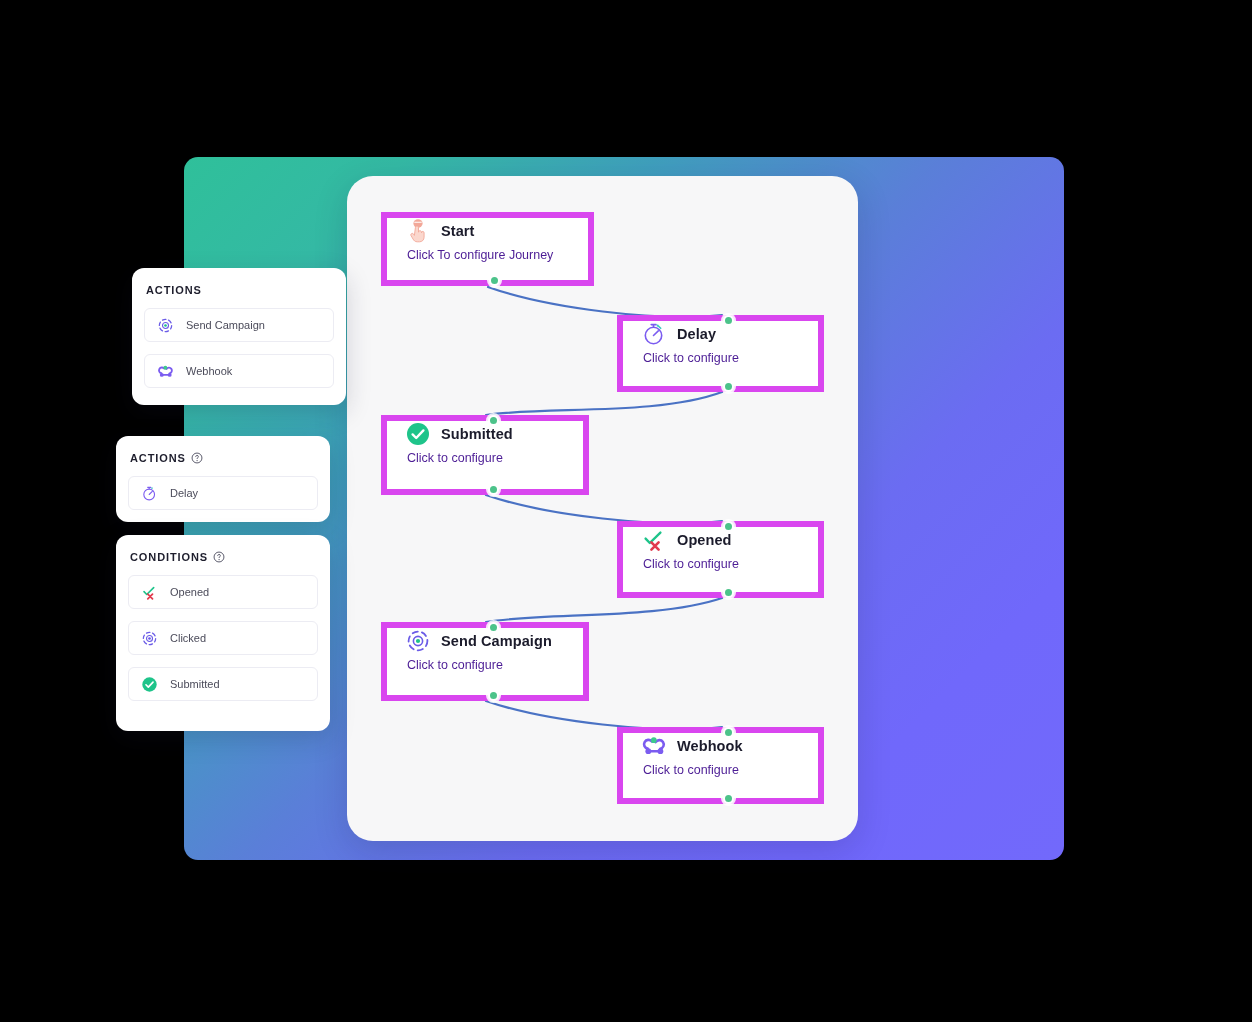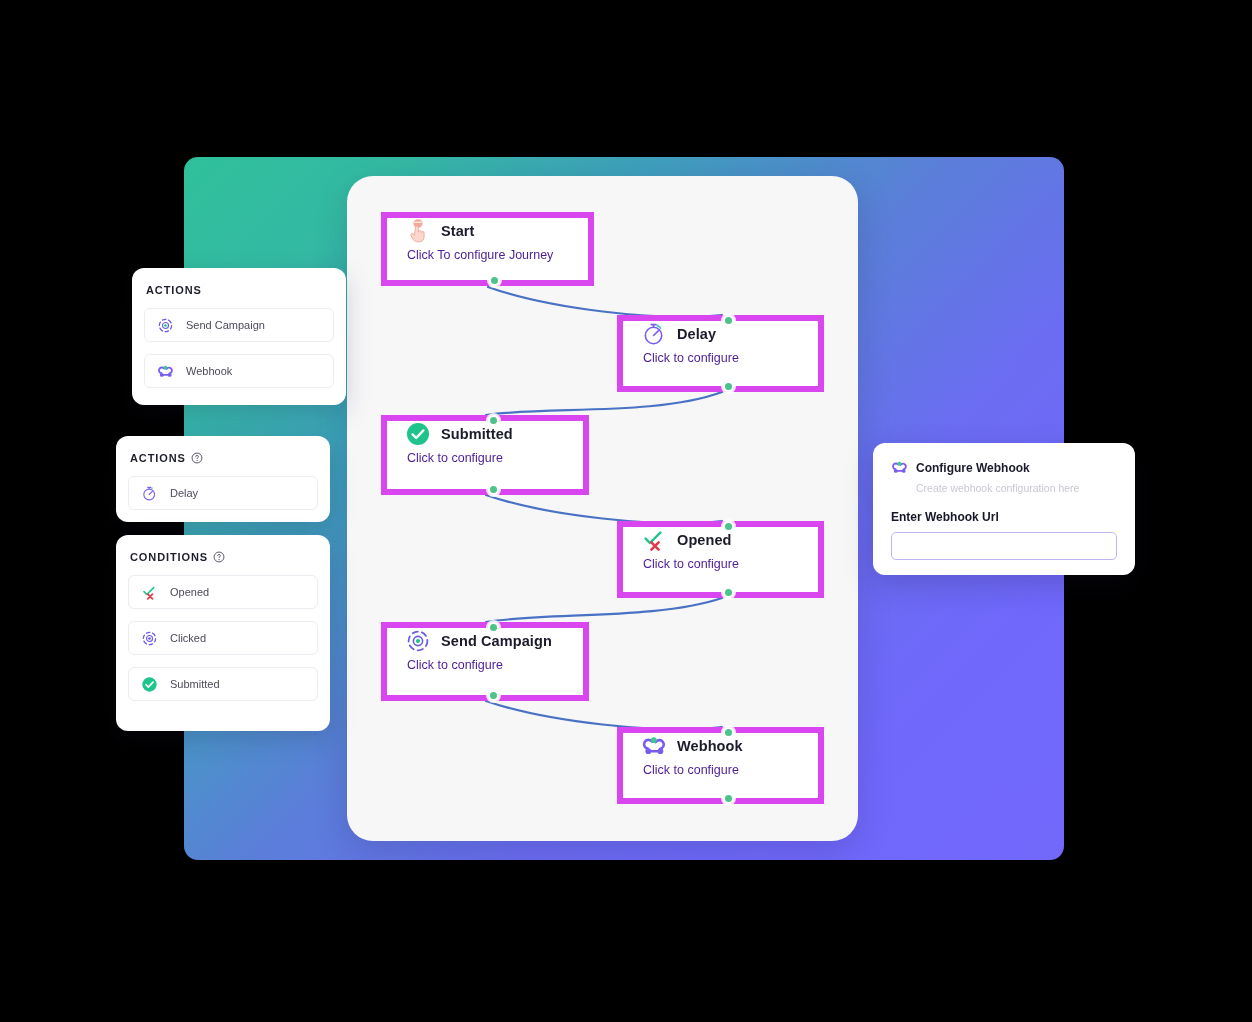--- a/index.html
+++ b/index.html
@@ -312,30 +312,14 @@
     </div>
     <div class="panel-item">
       <svg class="icon" viewBox="0 0 26 26">
         <circle cx="13" cy="13" r="11" fill="#1ec48a"></circle>
         <path d="M7.6 13.4l3.6 3.6 7.2-7.6" fill="none" stroke="#fff" stroke-width="2.5" stroke-linecap="round" stroke-linejoin="round"></path>
       </svg>
       <span class="panel-item-label">Submitted</span>
     </div>
   </div>
 
-  <div class="config-panel">
-    <div class="config-head">
-      <svg class="icon" viewBox="0 0 26 26">
-        <path d="M10.8 8.4a4.4 4.4 0 1 0-4.1 7.2" fill="none" stroke="#7b5cf0" stroke-width="2.8" stroke-linecap="round"></path>
-        <path d="M14.6 9.2a4.4 4.4 0 1 1 4.6 6.6" fill="none" stroke="#7b5cf0" stroke-width="2.8" stroke-linecap="round"></path>
-        <path d="M18.6 18.2H10" fill="none" stroke="#7b5cf0" stroke-width="2.8" stroke-linecap="round"></path>
-        <circle cx="12.8" cy="7.2" r="3" fill="#3ec98d"></circle>
-        <circle cx="7.3" cy="18.2" r="3" fill="#7b5cf0"></circle>
-        <circle cx="19.4" cy="18.2" r="3" fill="#7b5cf0"></circle>
-      </svg>
-      <span class="config-title">Configure Webhook</span>
-    </div>
-    <div class="config-sub">Create webhook configuration here</div>
-    <div class="config-label">Enter Webhook Url</div>
-    <input class="config-input" type="text" placeholder="" style="">
-  </div>
 
 </div>
 
 </body></html>

